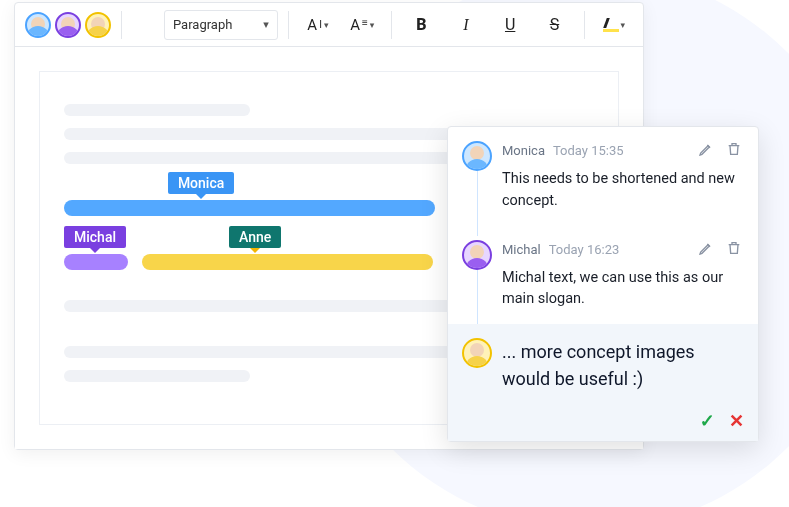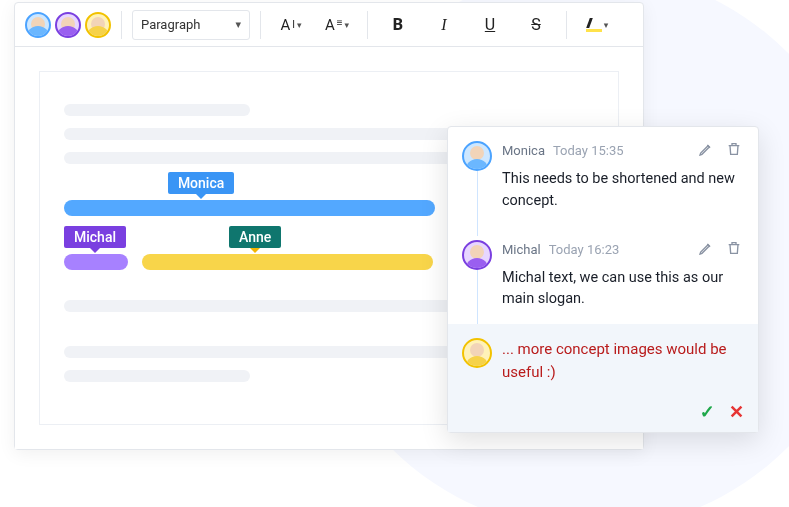--- a/index.html
+++ b/index.html
@@ -78,20 +78,21 @@
     align-items: center;
     justify-content: space-between;
     width: 118px;
     height: 30px;
     border: 1px solid #e3e6eb;
     border-radius: 3px;
     padding: 0 8px;
     font-size: 13px;
     color: #333;
     cursor: pointer;
+    margin-left: 32px;
   }
   .chev { font-size: 11px; color: #555; }
   .tb-btn {
     width: 40px; height: 30px;
     display:flex; align-items:center; justify-content:center;
     gap:2px;
     border-radius:3px;
     cursor:pointer;
     color:#222;
     font-size:16px;
@@ -205,21 +206,21 @@
   }
   .reply{
     background:#f2f6fb;
     padding:14px 16px 14px 54px;
     position:relative;
   }
   .reply .av{
     position:absolute; left:14px; top:14px; width:30px; height:30px;
   }
   .reply-body{
-    font-size:15px; color:#b91c1c; line-height:1.5;
+    font-size:18px; color:#0f172a; line-height:1.5;
   }
   .reply-actions{
     display:flex; gap:14px; justify-content:flex-end;
     padding:4px 14px 10px;
     background:#f2f6fb;
     font-size:18px;
   }
   .accept{ color:#1fa84a; cursor:pointer; font-weight:bold;}
   .reject{ color:#e63434; cursor:pointer; font-weight:bold;}
   .icon-svg{ width:16px; height:16px; stroke:#8a93a3; fill:none; stroke-width:2;}

